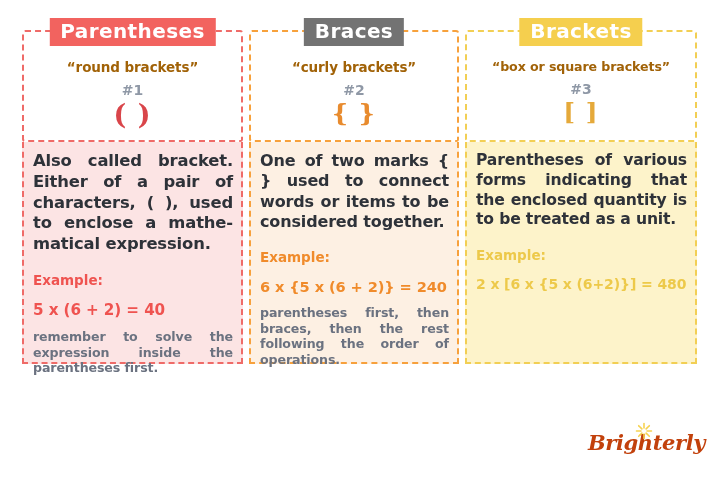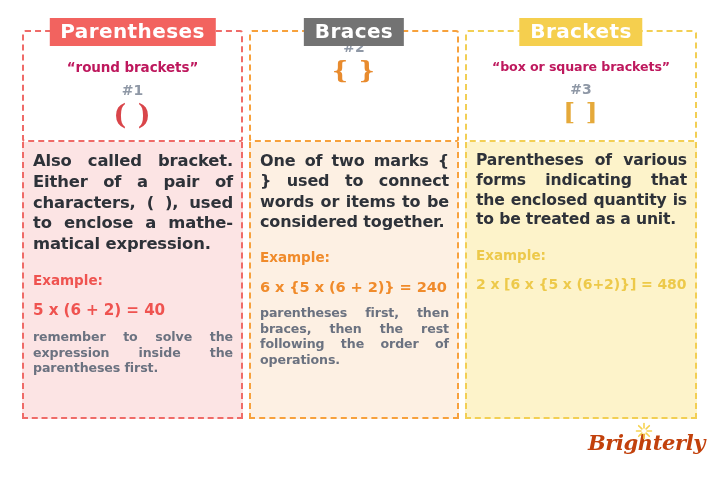--- a/index.html
+++ b/index.html
@@ -58,21 +58,21 @@
     white-space: nowrap;
     line-height: 1.05;
   }
   .col-2 .badge { background: #737373; }
   .col-3 .badge { background: #f5cf4e; }
 
   .subtitle {
     margin-top: 27px;
     font-size: 13.5px;
     font-weight: bold;
-    color: #be185d;
+    color: #a16207;
     letter-spacing: -0.1px;
     white-space: nowrap;
   }
   .col-3 .subtitle { font-size: 12.6px; }
 
   .rank {
     margin-top: 7px;
     font-size: 14px;
     font-weight: bold;
     color: #8f98a6;
@@ -87,21 +87,21 @@
     line-height: 1.1;
     font-family: "DejaVu Serif", "Liberation Serif", serif;
   }
   .col-2 .glyph { color: #e88b2e; font-size: 25px; }
   .col-3 .glyph { color: #e5a93a; font-size: 25px; }
 
   
   .card {
     margin-top: 0px;
     box-sizing: border-box;
-    height: 277px;
+    height: 222px;
     border: 2px dashed #ef6b68;
     border-top: none;
     background: #fce4e4;
     padding: 9px 8px 6px 9px;
   }
   .col-2 .card { border-color: #f7a13c; background: #fdf0e3; }
   .col-3 .card { border-color: #f2cf54; background: #fdf3ca; }
 
   .def {
     font-size: 16.4px;
@@ -187,20 +187,21 @@
       <div class="def">Also called bracket. Either of a pair of characters, ( ), used to enclose a mathe-matical expression.</div>
       <div class="ex-label">Example:</div>
       <div class="ex-eq">5 x (6 + 2) = 40</div>
       <div class="note">remember to solve the expression inside the parentheses first.</div>
     </div>
   </div>
 
   <div class="col col-2">
     <div class="headbox">
       <div class="badge">Braces</div>
+      <div class="subtitle">“curly brackets”</div>
       <div class="rank">#2</div>
       <div class="glyph">{ }</div>
     </div>
     <div class="card">
       <div class="def">One of two marks { } used to connect words or items to be considered together.</div>
       <div class="ex-label">Example:</div>
       <div class="ex-eq">6 x {5 x (6 + 2)} = 240</div>
       <div class="note">parentheses first, then braces, then the rest following the order of operations.</div>
     </div>
   </div>

